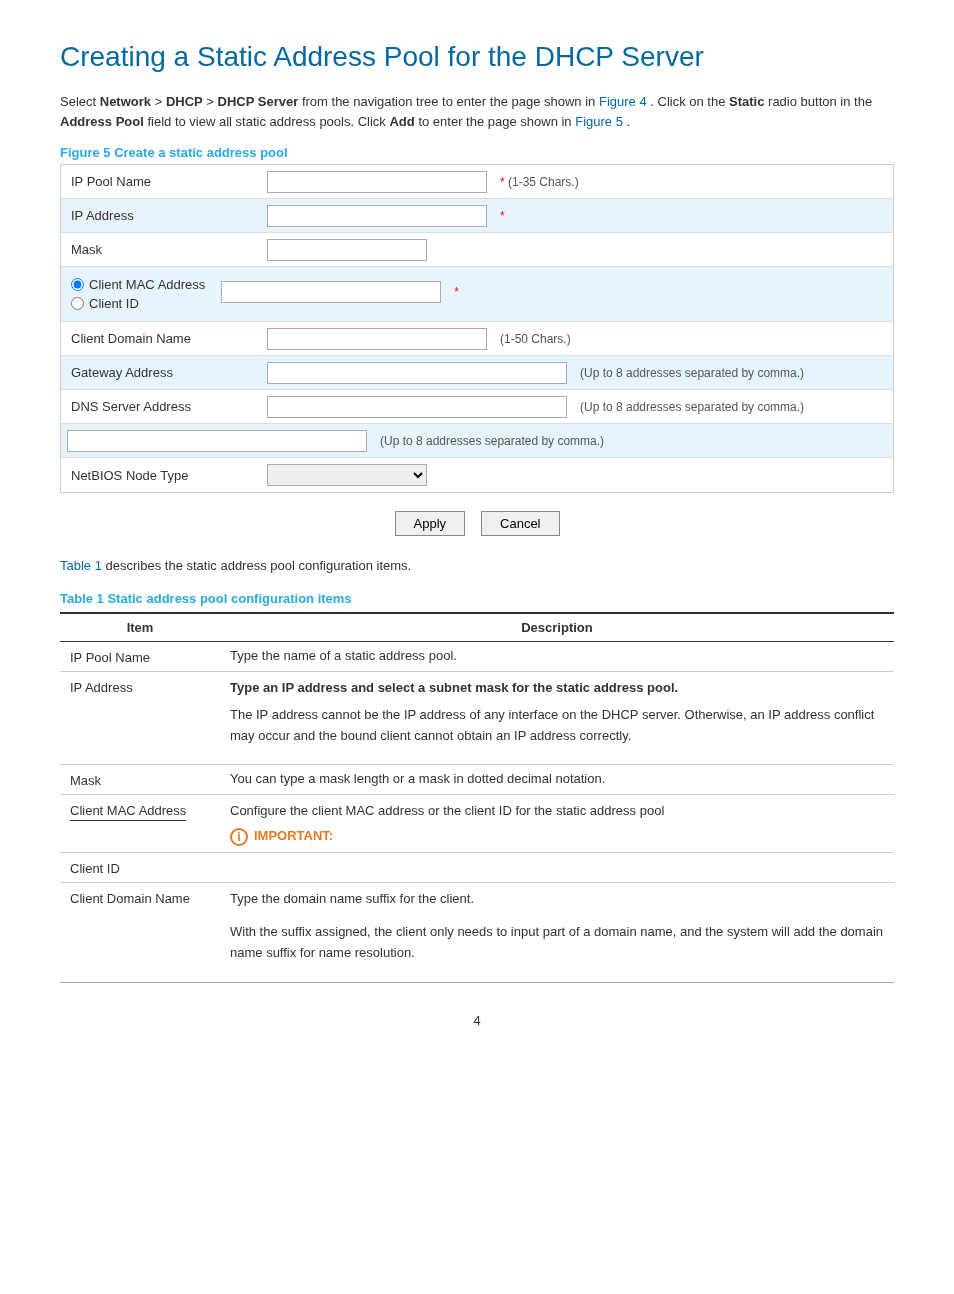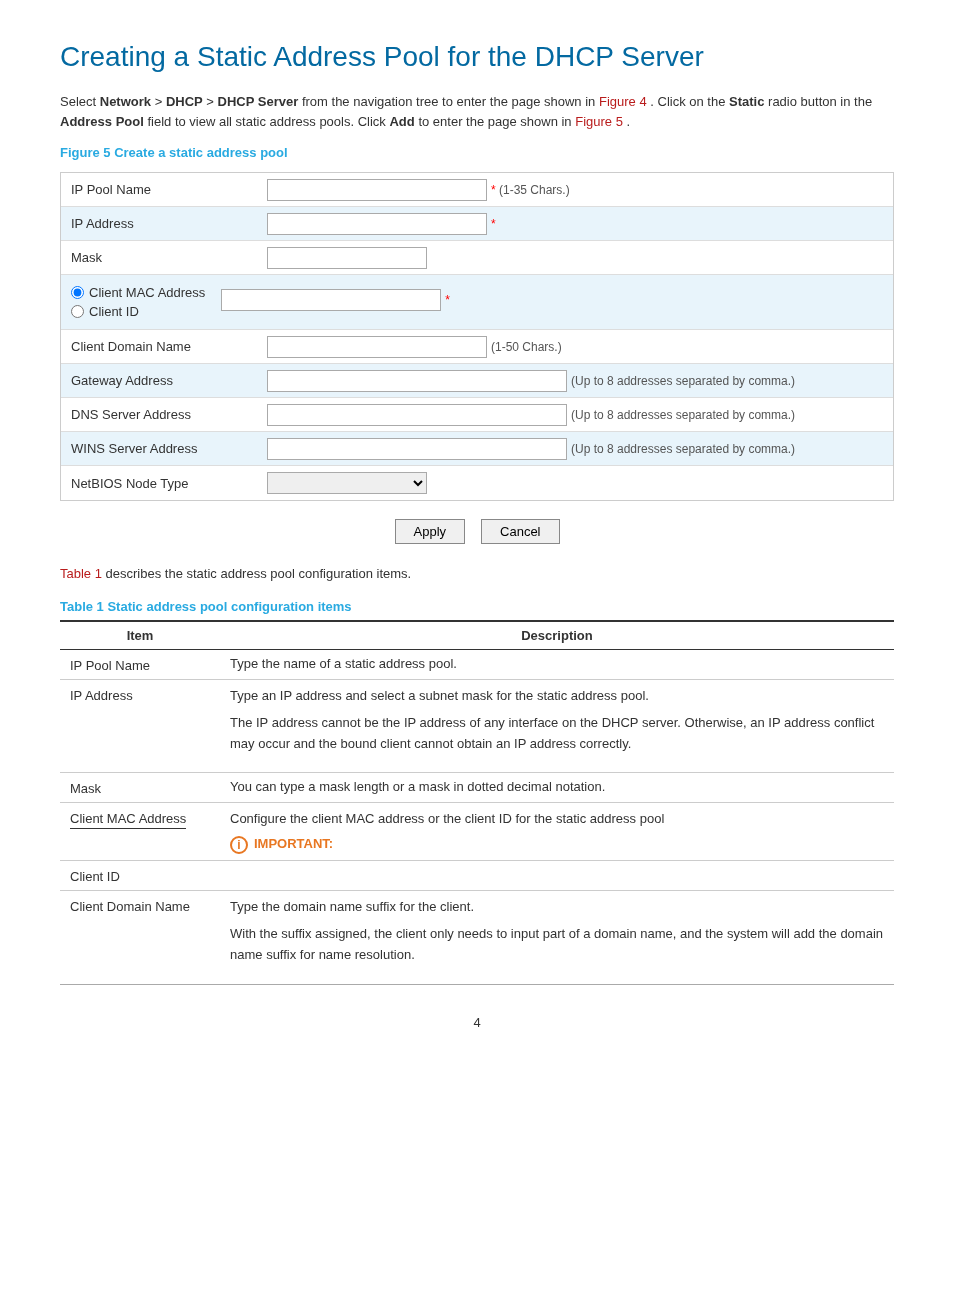--- a/index.html
+++ b/index.html
@@ -15,27 +15,27 @@
       color: #0369a1;
       font-size: 28px;
       font-weight: normal;
       margin-bottom: 18px;
       line-height: 1.2;
     }
     p {
       margin-bottom: 12px;
       line-height: 1.6;
     }
-    a { color: #b91c1c; text-decoration: none; }
+    a { color: #0369a1; text-decoration: none; }
     strong { font-weight: bold; }
 
     .figure-title {
       color: #29aae1;
       font-weight: bold;
-      margin-bottom: 12px;
+      margin-bottom: 4px;
       font-size: 13px;
     }
 
     
     .form-container {
       border: 1px solid #ccc;
       margin-bottom: 18px;
     }
     .form-row {
       display: flex;
@@ -47,21 +47,21 @@
     .form-row.shaded { background: #e8f4fb; }
     .form-label {
       width: 200px;
       padding: 6px 10px;
       font-size: 13px;
       flex-shrink: 0;
     }
     .form-control-area {
       display: flex;
       align-items: center;
-      gap: 4px;
+      gap: 13px;
       flex: 1;
       padding: 4px 6px;
     }
     .form-input {
       border: 1px solid #aaa;
       height: 22px;
       font-size: 12px;
       padding: 2px 4px;
     }
     .form-input-wide { width: 220px; }
@@ -278,21 +278,20 @@
 
   <div class="form-row">
     <div class="form-label">DNS Server Address</div>
     <div class="form-control-area">
       <input type="text" class="form-input form-input-large" style="">
       <span class="form-hint">(Up to 8 addresses separated by comma.)</span>
     </div>
   </div>
 
   <div class="form-row shaded">
-    <div class="form-label">WINS Server Address</div>
     <div class="form-control-area">
       <input type="text" class="form-input form-input-large" style="">
       <span class="form-hint">(Up to 8 addresses separated by comma.)</span>
     </div>
   </div>
 
   <div class="form-row">
     <div class="form-label">NetBIOS Node Type</div>
     <div class="form-control-area">
       <select class="select-input">
@@ -325,21 +324,21 @@
   <tbody>
 
     <tr>
       <td class="item-cell">IP Pool Name</td>
       <td>Type the name of a static address pool.</td>
     </tr>
 
     <tr>
       <td class="item-cell">IP Address</td>
       <td>
-        <p style="margin-bottom:6px;">Type an IP address and select a subnet mask for the static address pool.</p>
+        <p style="margin-bottom:6px;font-weight:bold;">Type an IP address and select a subnet mask for the static address pool.</p>
         <p>The IP address cannot be the IP address of any interface on the DHCP server. Otherwise, an IP address conflict may occur and the bound client cannot obtain an IP address correctly.</p>
       </td>
     </tr>
 
     <tr>
       <td class="item-cell">Mask</td>
       <td>You can type a mask length or a mask in dotted decimal notation.</td>
     </tr>
 
     <tr>
@@ -355,20 +354,20 @@
       </td>
     </tr>
     <tr>
       <td class="item-cell">Client ID</td>
       <td></td>
     </tr>
 
     <tr>
       <td class="item-cell">Client Domain Name</td>
       <td>
-        <p style="margin-bottom:6px;">Type the domain name suffix for the client.</p>
+        <p style="margin-bottom:12px;">Type the domain name suffix for the client.</p>
         <p>With the suffix assigned, the client only needs to input part of a domain name, and the system will add the domain name suffix for name resolution.</p>
       </td>
     </tr>
   </tbody>
 </table>
 
 <div class="page-number">4</div>
 
 </body></html>

